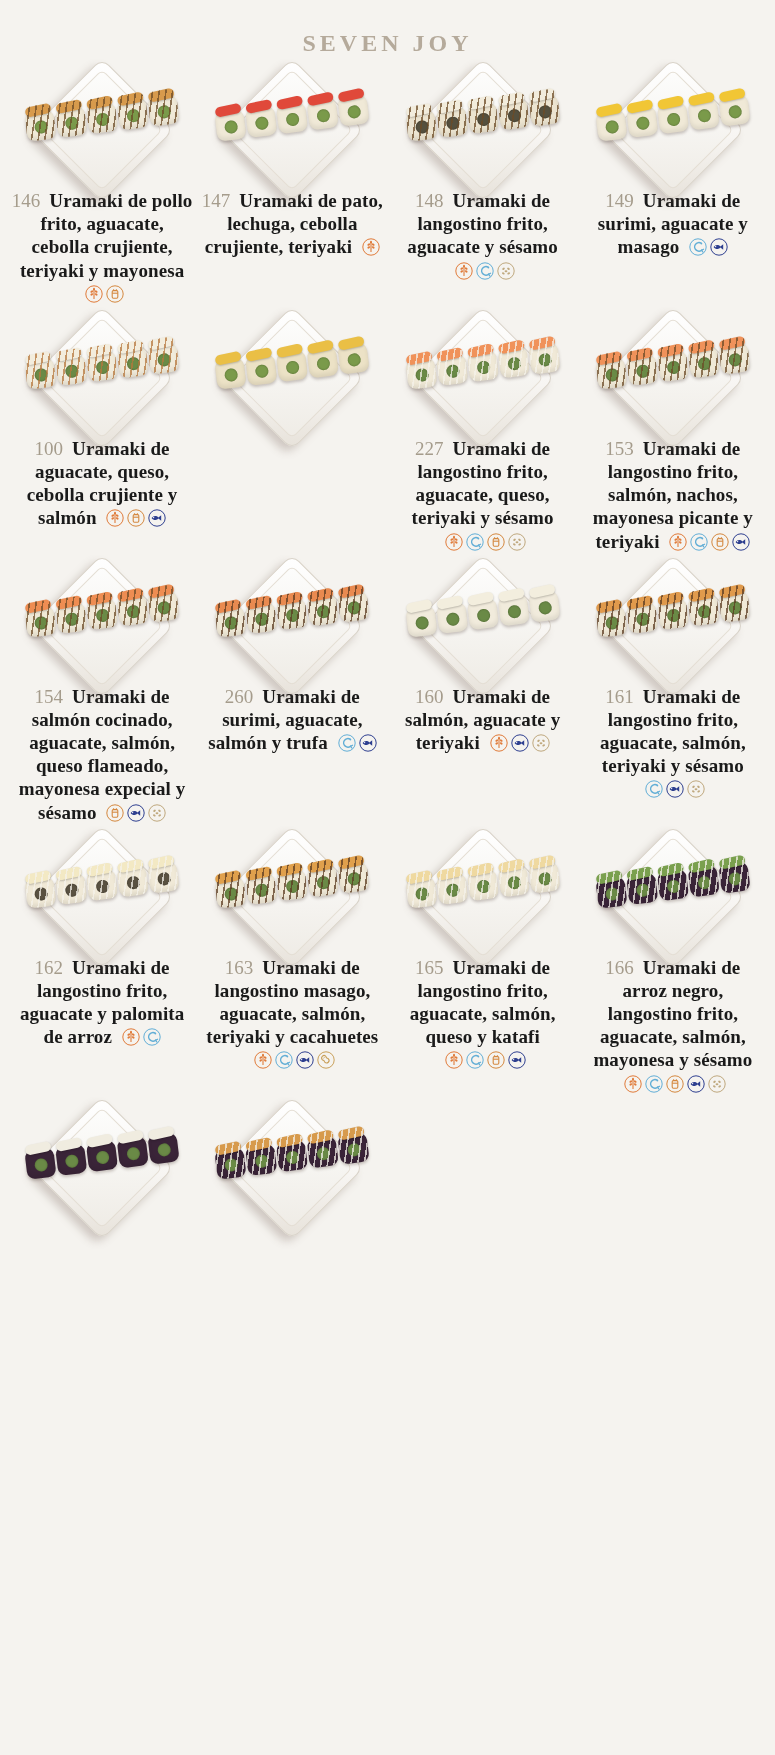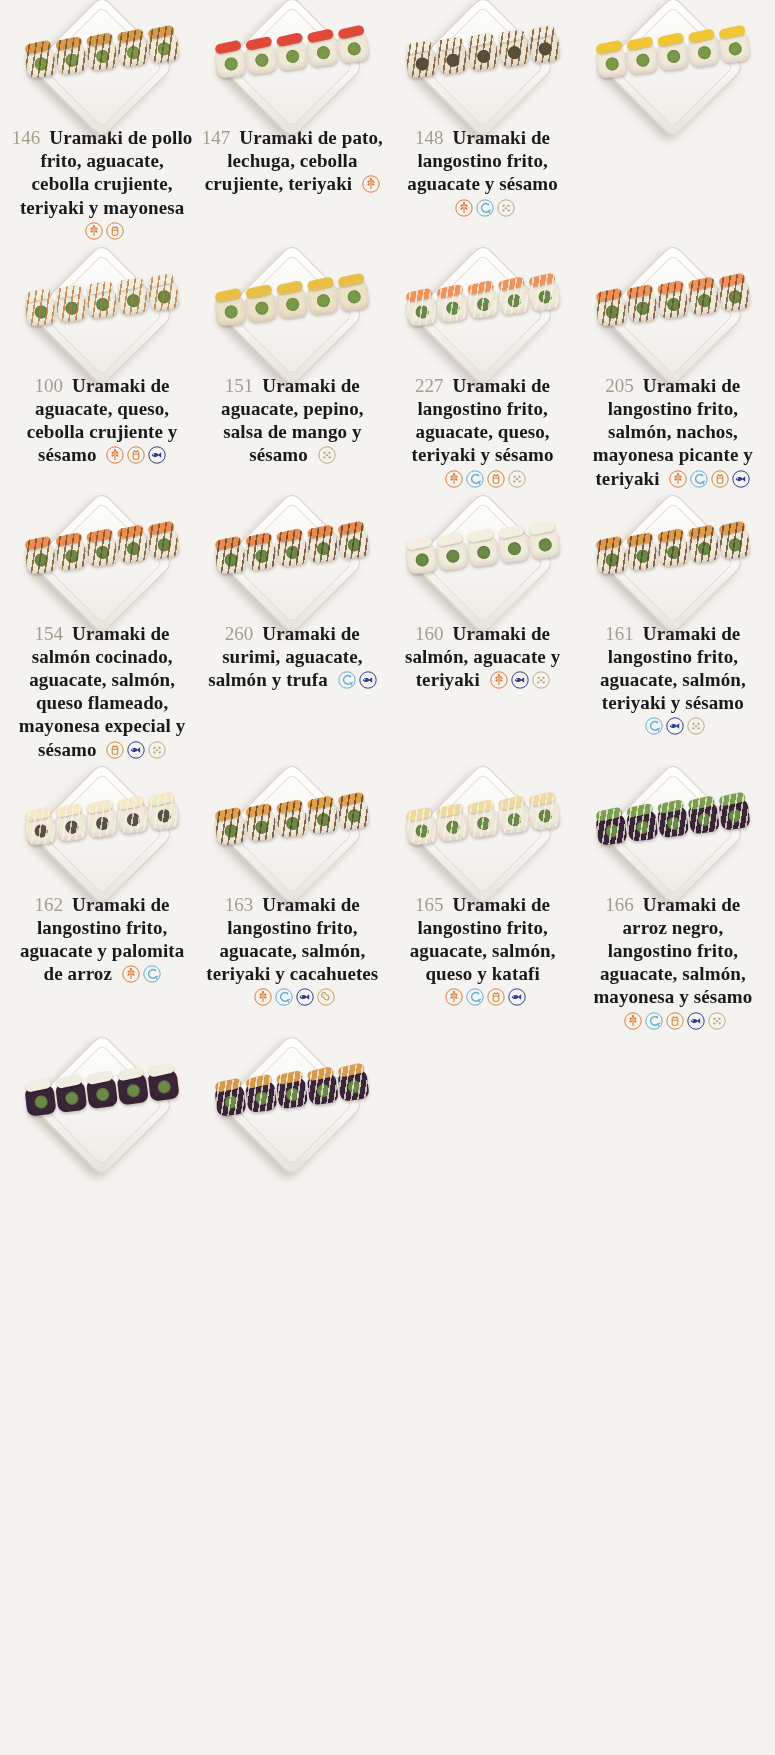--- a/index.html
+++ b/index.html
@@ -66,20 +66,21 @@
   .aicon{display:inline-block;width:18px;height:18px;}
   .pagenum{
     position:absolute;bottom:10px;left:0;right:0;text-align:center;
     font-family:"DejaVu Sans Mono", monospace;font-size:12px;letter-spacing:1px;
   }
 </style>
 </head>
 <body>
 
 <div class="page" style="background: rgb(245, 243, 239);">
+  <h1 class="title" style="color: rgb(181, 170, 155);">SEVEN JOY</h1>
   <div class="menu" id="menu">
   <div class="cell">
     <div class="photo">
       <div class="plate"></div>
       <div class="rolls">
             <div class="piece" style="background: rgb(240, 233, 215);">
               <div class="fill" style="background: rgb(122, 154, 74);"></div>
               <div class="top" style="background: rgb(215, 154, 76);"></div>
               <div class="driz" style="--dz: #6b4a26;"></div>
             </div>
@@ -250,20 +251,36 @@
             <div class="piece" style="background: rgb(240, 233, 215);">
               <div class="fill" style="background: rgb(122, 154, 74);"></div>
               <div class="top" style="background: rgb(241, 198, 53);"></div>
             </div>
             <div class="piece" style="background: rgb(240, 233, 215);">
               <div class="fill" style="background: rgb(122, 154, 74);"></div>
               <div class="top" style="background: rgb(241, 198, 53);"></div>
             </div>
           </div>
     </div>
+    <p class="caption">
+      <span class="num" style="color: rgb(165, 156, 140);">149</span><span class="desc" style="color: rgb(26, 26, 26);">Uramaki de surimi, aguacate y masago</span>
+      <span class="icons">
+            <span class="aicon" title="crustaceos"><svg viewBox="0 0 18 18" width="18" height="18">
+    <circle cx="9" cy="9" r="8.2" fill="none" stroke="#62aed6" stroke-width="1"></circle>
+    <path d="M12.2 5.2a4.3 4.3 0 1 0 .9 6.6" fill="none" stroke="#62aed6" stroke-width="1.5" stroke-linecap="round"></path>
+      <path d="M12.6 12.4l2-1.2M12.6 12.4l1.4 1.8" stroke="#62aed6" stroke-width="1.1" stroke-linecap="round"></path>
+      <circle cx="12.4" cy="5.6" r="0.9" fill="#62aed6"></circle>
+              </svg></span>
+            <span class="aicon" title="pescado"><svg viewBox="0 0 18 18" width="18" height="18">
+    <circle cx="9" cy="9" r="8.2" fill="none" stroke="#2e3f8f" stroke-width="1"></circle>
+    <path d="M3.6 9c1.8-2.6 4.8-2.7 6.8-.6l2.8-2.1v5.4l-2.8-2.1c-2 2.1-5 2-6.8-.6z" fill="#2e3f8f"></path>
+      <circle cx="5.6" cy="8.6" r="0.7" fill="#ffffff"></circle>
+              </svg></span>
+          </span>
+    </p>
   </div>
 
   <div class="cell">
     <div class="photo">
       <div class="plate"></div>
       <div class="rolls">
             <div class="piece" style="background: rgb(241, 235, 219);">
               <div class="fill" style="background: rgb(106, 138, 70);"></div>
               <div class="top" style="background: rgb(243, 237, 221);"></div>
               <div class="driz" style="--dz: #b5763c;"></div>
@@ -284,21 +301,21 @@
               <div class="driz" style="--dz: #b5763c;"></div>
             </div>
             <div class="piece" style="background: rgb(241, 235, 219);">
               <div class="fill" style="background: rgb(106, 138, 70);"></div>
               <div class="top" style="background: rgb(243, 237, 221);"></div>
               <div class="driz" style="--dz: #b5763c;"></div>
             </div>
           </div>
     </div>
     <p class="caption">
-      <span class="num" style="color: rgb(165, 156, 140);">100</span><span class="desc" style="color: rgb(26, 26, 26);">Uramaki de aguacate, queso, cebolla crujiente y sésamo</span>
+      <span class="num" style="color: rgb(165, 156, 140);">100</span><span class="desc" style="color: rgb(26, 26, 26);">Uramaki de aguacate, queso, cebolla crujiente y salmón</span>
       <span class="icons">
             <span class="aicon" title="gluten"><svg viewBox="0 0 18 18" width="18" height="18">
     <circle cx="9" cy="9" r="8.2" fill="none" stroke="#e07b3a" stroke-width="1"></circle>
     <line x1="9" y1="14" x2="9" y2="4" stroke="#e07b3a" stroke-width="1.1"></line>
       <ellipse cx="6.8" cy="6.6" rx="1.5" ry="1" fill="#e07b3a" transform="rotate(-35 6.8 6.6)"></ellipse>
       <ellipse cx="11.2" cy="6.6" rx="1.5" ry="1" fill="#e07b3a" transform="rotate(35 11.2 6.6)"></ellipse>
       <ellipse cx="6.8" cy="9.4" rx="1.5" ry="1" fill="#e07b3a" transform="rotate(-35 6.8 9.4)"></ellipse>
       <ellipse cx="11.2" cy="9.4" rx="1.5" ry="1" fill="#e07b3a" transform="rotate(35 11.2 9.4)"></ellipse>
       <ellipse cx="9" cy="4.2" rx="1" ry="1.4" fill="#e07b3a"></ellipse>
               </svg></span>
@@ -337,33 +354,20 @@
             <div class="piece" style="background: rgb(236, 226, 198);">
               <div class="fill" style="background: rgb(122, 154, 74);"></div>
               <div class="top" style="background: rgb(234, 191, 69);"></div>
             </div>
             <div class="piece" style="background: rgb(236, 226, 198);">
               <div class="fill" style="background: rgb(122, 154, 74);"></div>
               <div class="top" style="background: rgb(234, 191, 69);"></div>
             </div>
           </div>
     </div>
-    <p class="caption">
-      <span class="num" style="color: rgb(165, 156, 140);">151</span><span class="desc" style="color: rgb(26, 26, 26);">Uramaki de aguacate, pepino, salsa de mango y sésamo</span>
-      <span class="icons">
-            <span class="aicon" title="sesamo"><svg viewBox="0 0 18 18" width="18" height="18">
-    <circle cx="9" cy="9" r="8.2" fill="none" stroke="#bfa87e" stroke-width="1"></circle>
-    <ellipse cx="6.5" cy="6.8" rx="1.4" ry="1" fill="#bfa87e" transform="rotate(-30 6.5 6.8)"></ellipse>
-      <ellipse cx="11.5" cy="6.8" rx="1.4" ry="1" fill="#bfa87e" transform="rotate(30 11.5 6.8)"></ellipse>
-      <ellipse cx="9" cy="9.2" rx="1.4" ry="1" fill="#bfa87e"></ellipse>
-      <ellipse cx="6.3" cy="11.4" rx="1.4" ry="1" fill="#bfa87e" transform="rotate(25 6.3 11.4)"></ellipse>
-      <ellipse cx="11.7" cy="11.4" rx="1.4" ry="1" fill="#bfa87e" transform="rotate(-25 11.7 11.4)"></ellipse>
-              </svg></span>
-          </span>
-    </p>
   </div>
 
   <div class="cell">
     <div class="photo">
       <div class="plate"></div>
       <div class="rolls">
             <div class="piece" style="background: rgb(240, 233, 215);">
               <div class="fill" style="background: rgb(106, 138, 70);"></div>
               <div class="top" style="background: rgb(240, 146, 90);"></div>
               <div class="driz" style="--dz: #f5f2ea;"></div>
@@ -452,21 +456,21 @@
               <div class="driz" style="--dz: #6b4a26;"></div>
             </div>
             <div class="piece" style="background: rgb(240, 233, 215);">
               <div class="fill" style="background: rgb(106, 138, 70);"></div>
               <div class="top" style="background: rgb(240, 146, 90);"></div>
               <div class="driz" style="--dz: #6b4a26;"></div>
             </div>
           </div>
     </div>
     <p class="caption">
-      <span class="num" style="color: rgb(165, 156, 140);">205</span><span class="desc" style="color: rgb(26, 26, 26);">Uramaki de langostino frito, salmón, nachos, mayonesa picante y teriyaki</span>
+      <span class="num" style="color: rgb(165, 156, 140);">153</span><span class="desc" style="color: rgb(26, 26, 26);">Uramaki de langostino frito, salmón, nachos, mayonesa picante y teriyaki</span>
       <span class="icons">
             <span class="aicon" title="gluten"><svg viewBox="0 0 18 18" width="18" height="18">
     <circle cx="9" cy="9" r="8.2" fill="none" stroke="#e07b3a" stroke-width="1"></circle>
     <line x1="9" y1="14" x2="9" y2="4" stroke="#e07b3a" stroke-width="1.1"></line>
       <ellipse cx="6.8" cy="6.6" rx="1.5" ry="1" fill="#e07b3a" transform="rotate(-35 6.8 6.6)"></ellipse>
       <ellipse cx="11.2" cy="6.6" rx="1.5" ry="1" fill="#e07b3a" transform="rotate(35 11.2 6.6)"></ellipse>
       <ellipse cx="6.8" cy="9.4" rx="1.5" ry="1" fill="#e07b3a" transform="rotate(-35 6.8 9.4)"></ellipse>
       <ellipse cx="11.2" cy="9.4" rx="1.5" ry="1" fill="#e07b3a" transform="rotate(35 11.2 9.4)"></ellipse>
       <ellipse cx="9" cy="4.2" rx="1" ry="1.4" fill="#e07b3a"></ellipse>
               </svg></span>
@@ -789,21 +793,21 @@
               <div class="driz" style="--dz: #5a3a20;"></div>
             </div>
             <div class="piece" style="background: rgb(240, 233, 215);">
               <div class="fill" style="background: rgb(106, 138, 70);"></div>
               <div class="top" style="background: rgb(224, 160, 76);"></div>
               <div class="driz" style="--dz: #5a3a20;"></div>
             </div>
           </div>
     </div>
     <p class="caption">
-      <span class="num" style="color: rgb(165, 156, 140);">163</span><span class="desc" style="color: rgb(26, 26, 26);">Uramaki de langostino frito, aguacate, salmón, teriyaki y cacahuetes</span>
+      <span class="num" style="color: rgb(165, 156, 140);">163</span><span class="desc" style="color: rgb(26, 26, 26);">Uramaki de langostino masago, aguacate, salmón, teriyaki y cacahuetes</span>
       <span class="icons">
             <span class="aicon" title="gluten"><svg viewBox="0 0 18 18" width="18" height="18">
     <circle cx="9" cy="9" r="8.2" fill="none" stroke="#e07b3a" stroke-width="1"></circle>
     <line x1="9" y1="14" x2="9" y2="4" stroke="#e07b3a" stroke-width="1.1"></line>
       <ellipse cx="6.8" cy="6.6" rx="1.5" ry="1" fill="#e07b3a" transform="rotate(-35 6.8 6.6)"></ellipse>
       <ellipse cx="11.2" cy="6.6" rx="1.5" ry="1" fill="#e07b3a" transform="rotate(35 11.2 6.6)"></ellipse>
       <ellipse cx="6.8" cy="9.4" rx="1.5" ry="1" fill="#e07b3a" transform="rotate(-35 6.8 9.4)"></ellipse>
       <ellipse cx="11.2" cy="9.4" rx="1.5" ry="1" fill="#e07b3a" transform="rotate(35 11.2 9.4)"></ellipse>
       <ellipse cx="9" cy="4.2" rx="1" ry="1.4" fill="#e07b3a"></ellipse>
               </svg></span>

